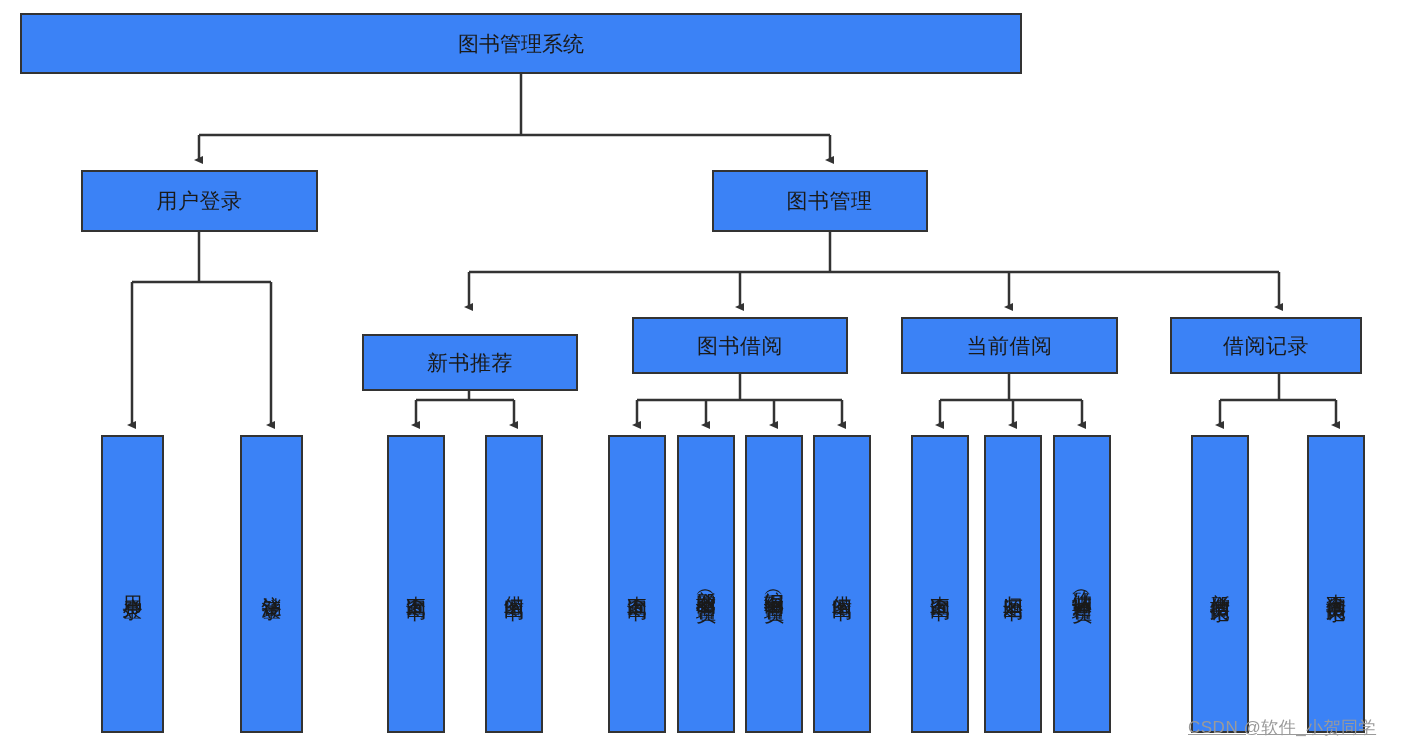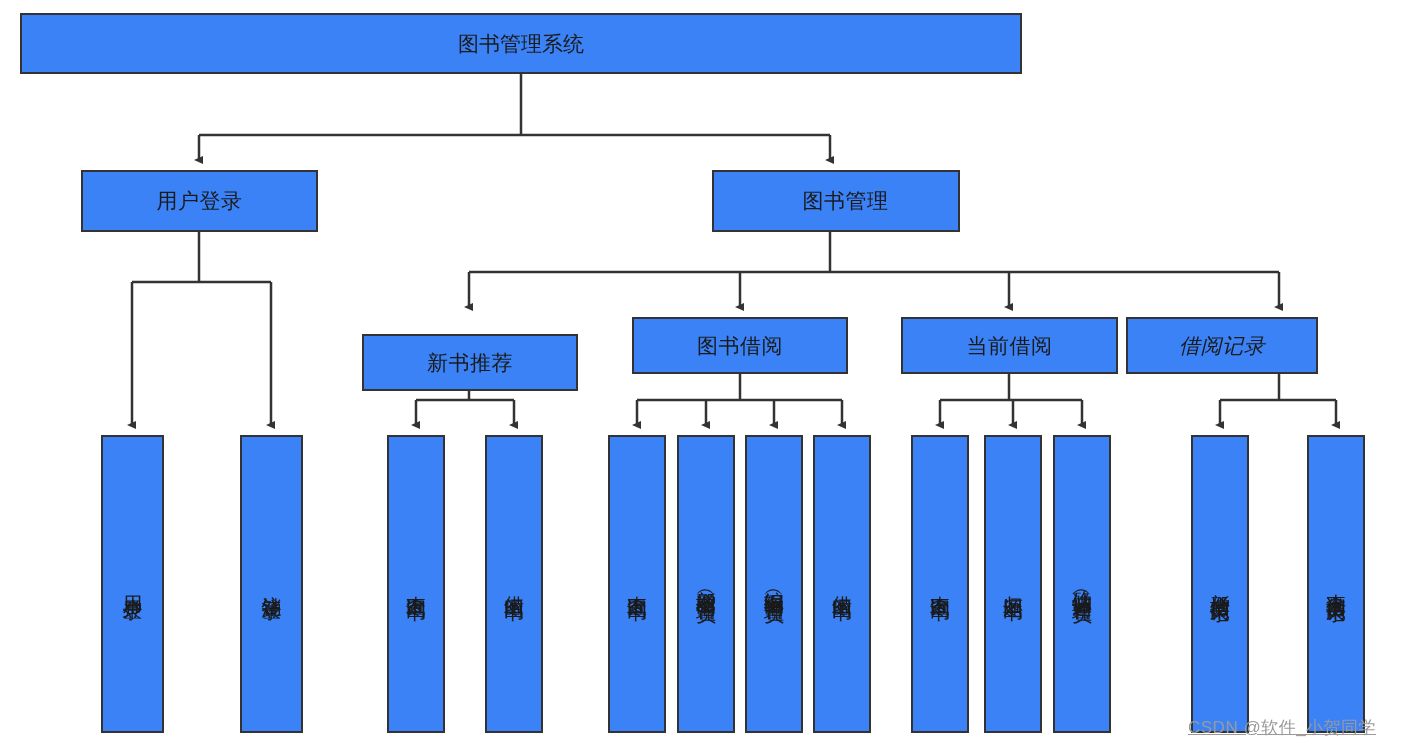--- a/index.html
+++ b/index.html
@@ -127,34 +127,34 @@
     </g>
   </svg>
 
   <div class="node node-root" style="left:20px; top:13px; width:1002px; height:61px;">
     <span>图书管理系统</span>
   </div>
 
   <div class="node node-h" style="left:81px; top:170px; width:237px; height:62px;">
     <span>用户登录</span>
   </div>
-  <div class="node node-h" style="left:712px; top:170px; width:248px; height:62px;padding-left:19px;">
+  <div class="node node-h" style="left:712px; top:170px; width:216px; height:62px;padding-left:19px;">
     <span>图书管理</span>
   </div>
 
   <div class="node node-h" style="left:362px; top:334px; width:216px; height:57px;">
     <span>新书推荐</span>
   </div>
   <div class="node node-h" style="left:632px; top:317px; width:216px; height:57px;">
     <span>图书借阅</span>
   </div>
   <div class="node node-h" style="left:901px; top:317px; width:217px; height:57px;">
     <span>当前借阅</span>
   </div>
-  <div class="node node-h" style="left:1126px; top:317px; width:192px; height:57px;font-style:italic;">
+  <div class="node node-h" style="left:1170px; top:317px; width:192px; height:57px;">
     <span>借阅记录</span>
   </div>
 
   <div class="node node-v" style="left:101px; top:435px; width:63px; height:298px;">
     <span class="vtext">用户登录</span>
   </div>
   <div class="node node-v" style="left:240px; top:435px; width:63px; height:298px;">
     <span class="vtext">注销登录</span>
   </div>
 

